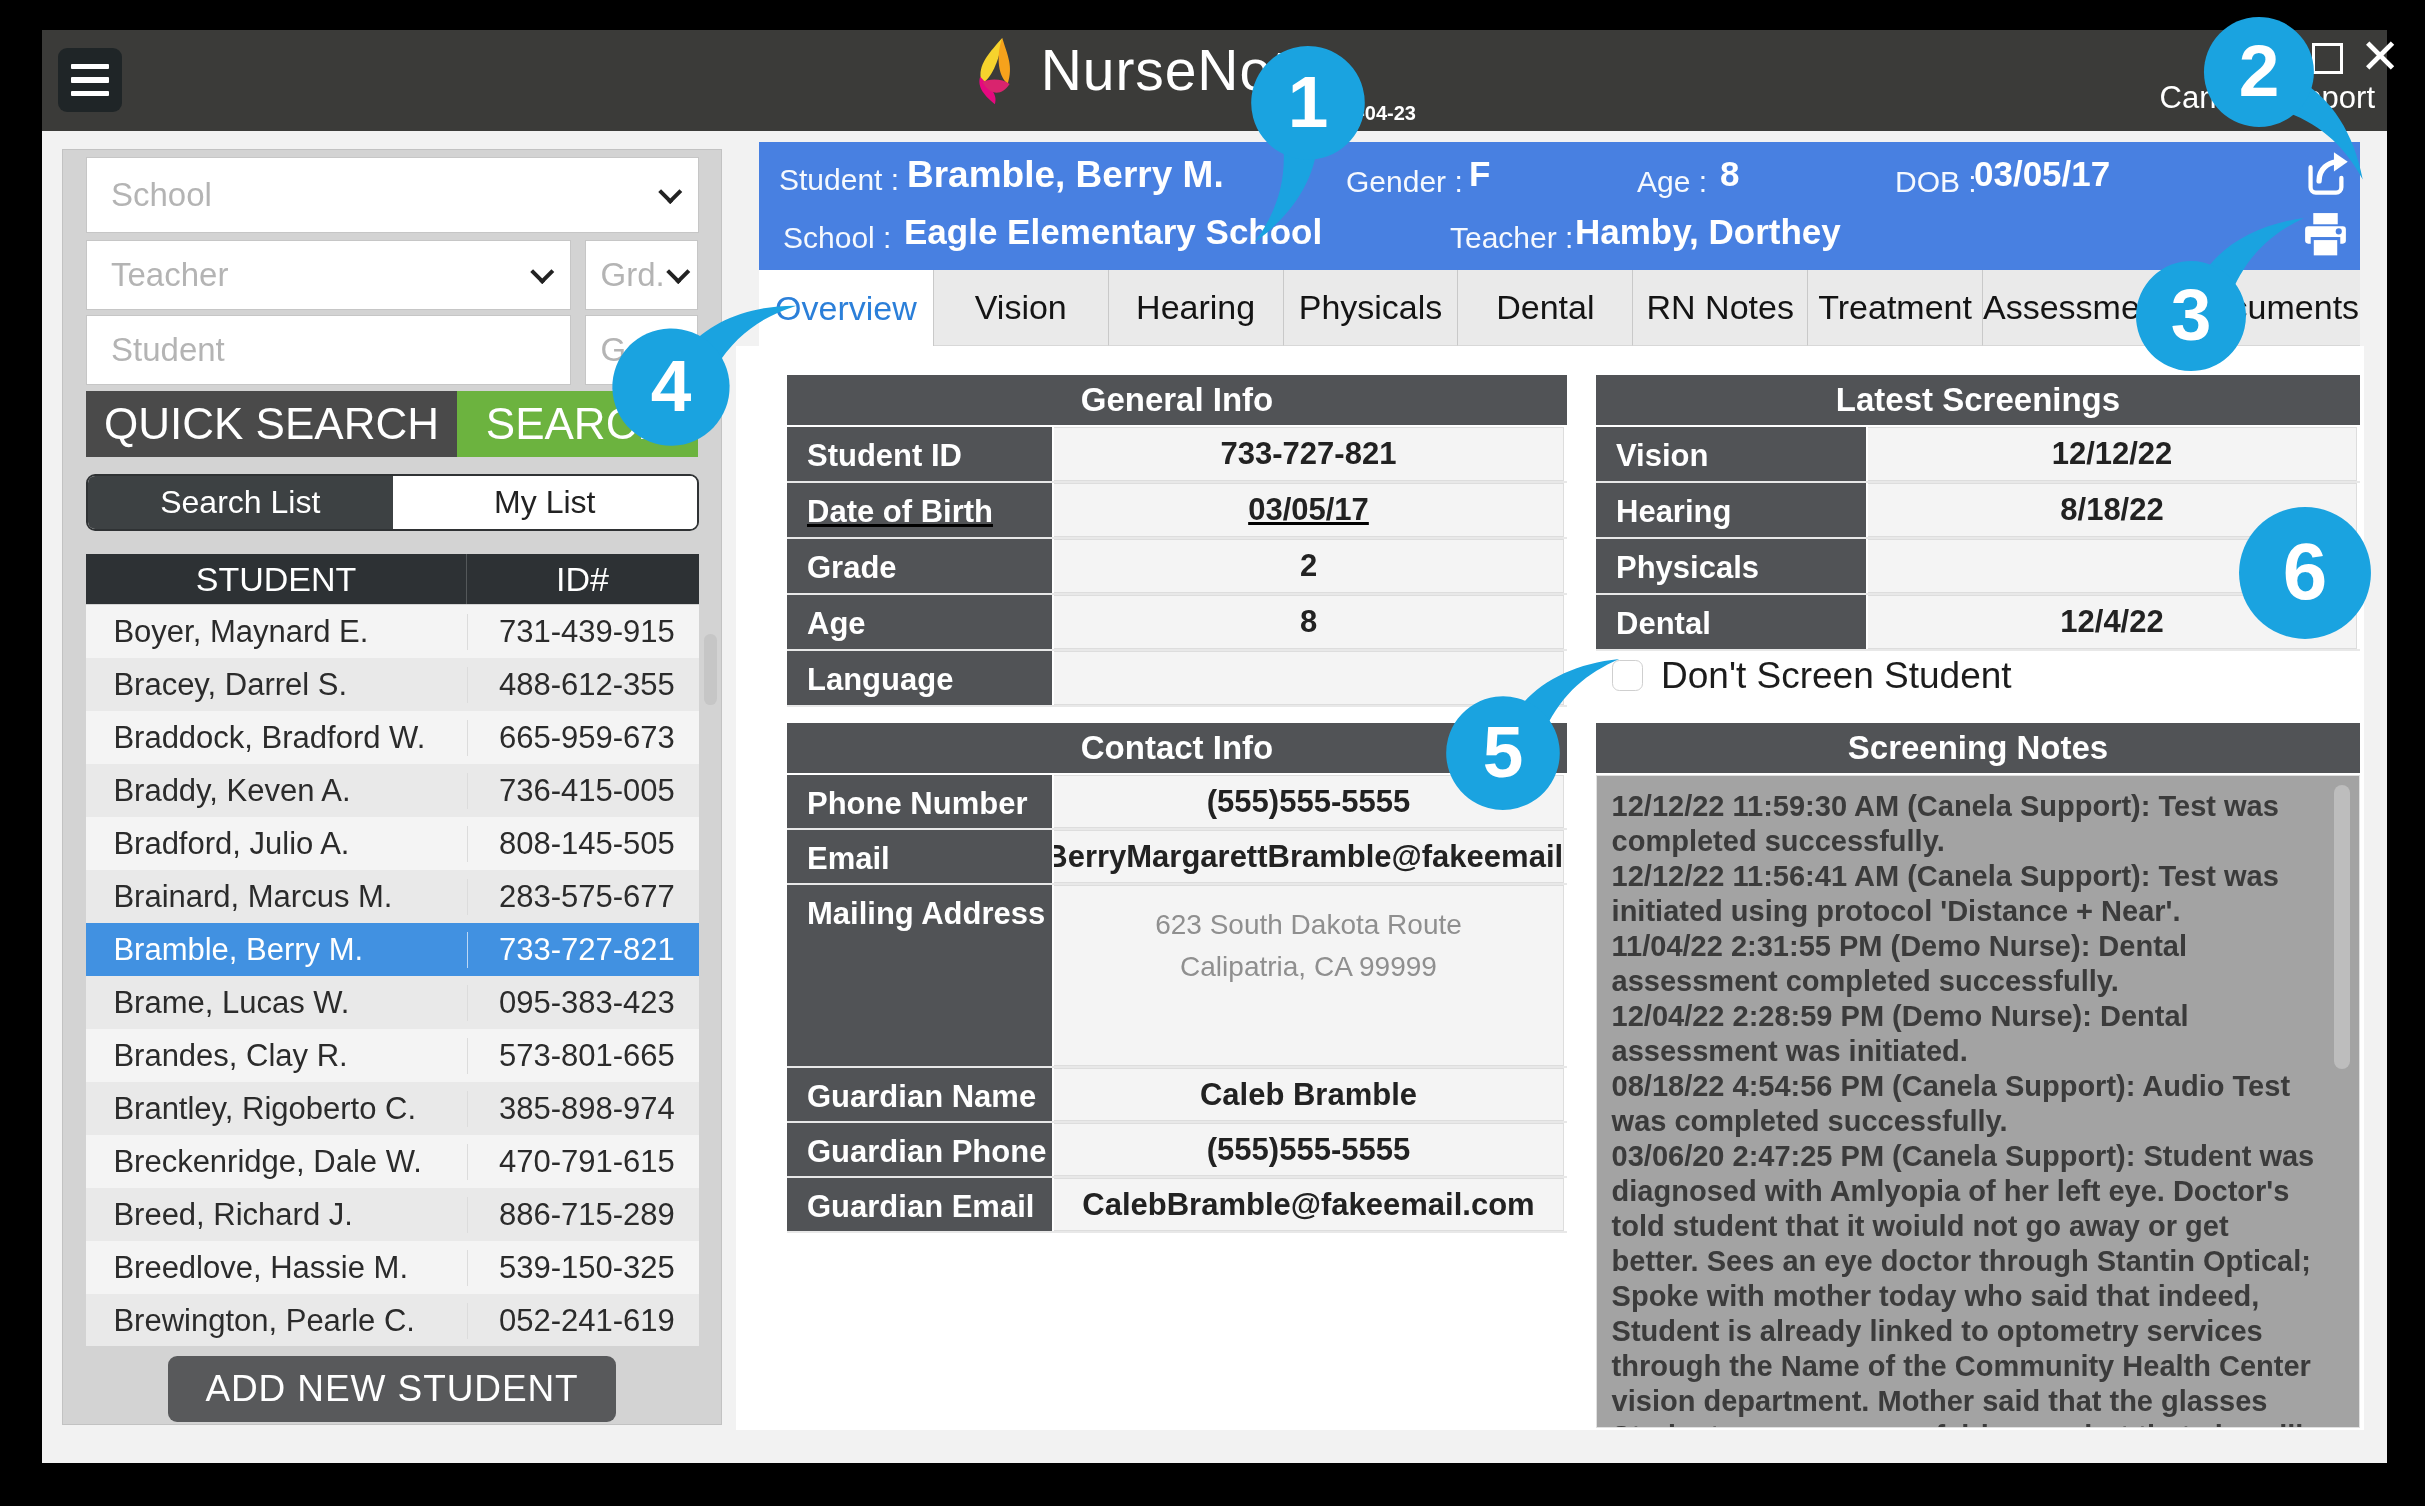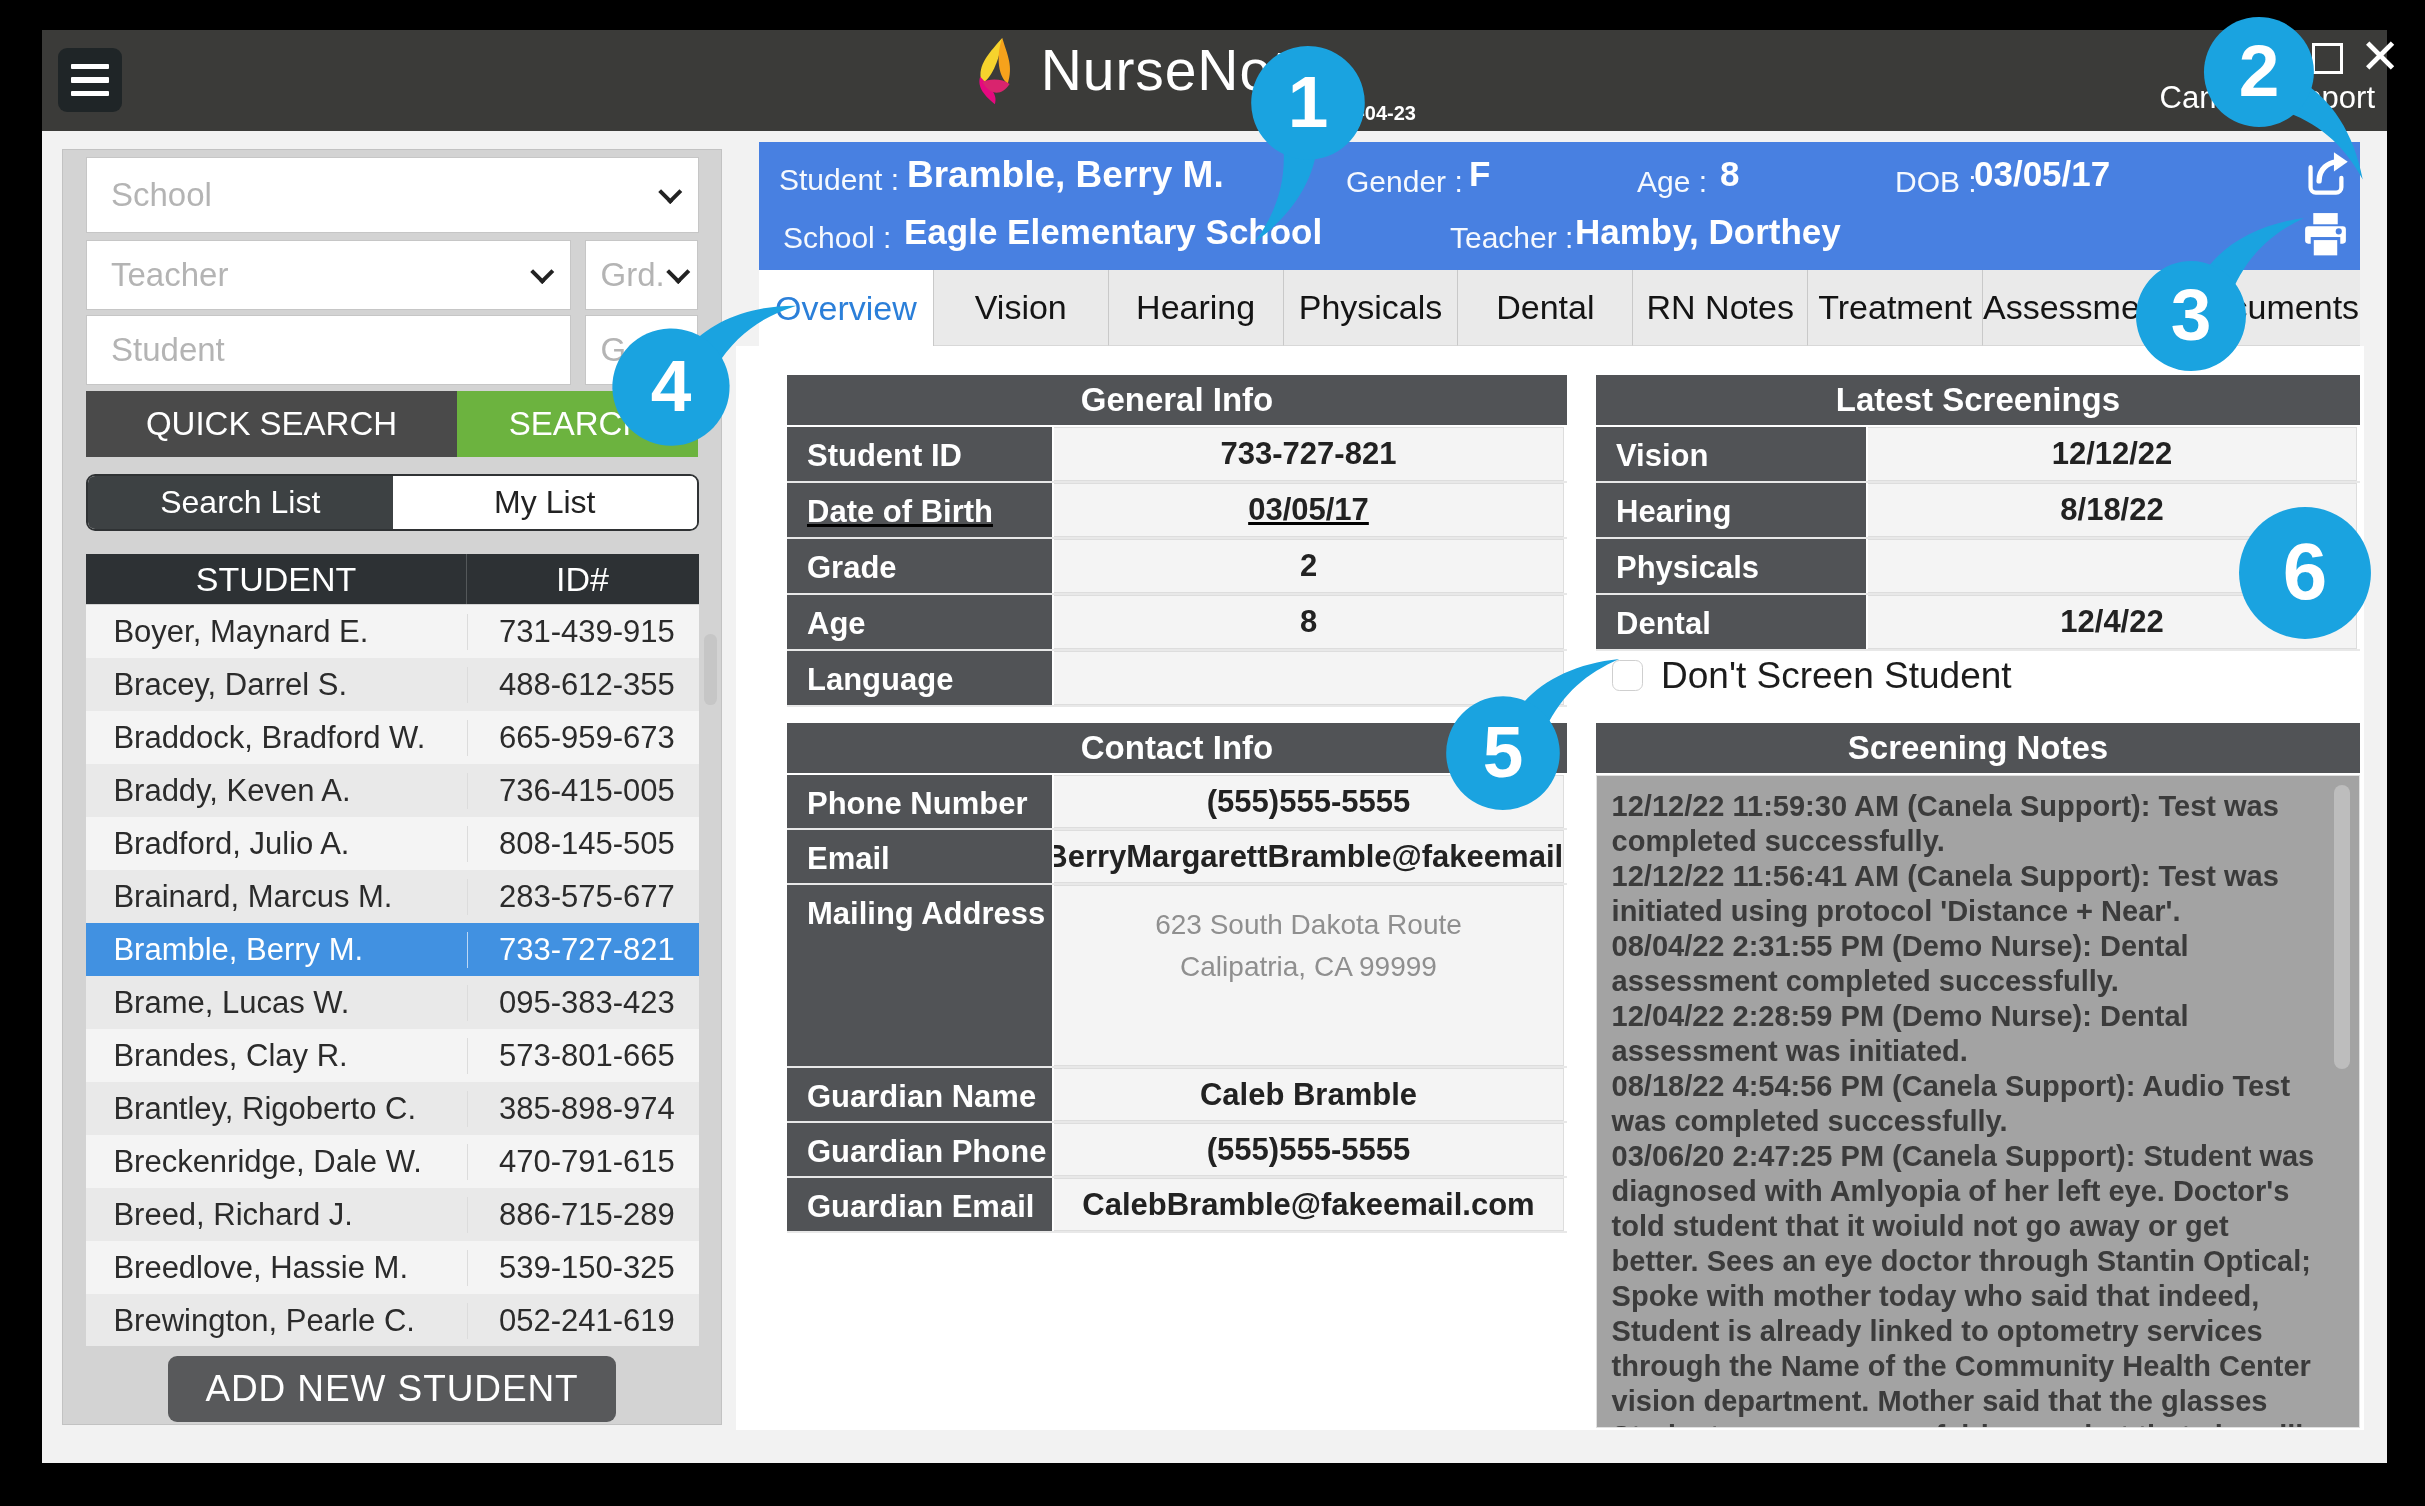--- a/index.html
+++ b/index.html
@@ -21,21 +21,21 @@
   #support-label { left:2049px; top:80px; width:326px; text-align:right; color:#fff; font-size:31px; }
 
   
   #sidebar { left:62px; top:149px; width:660px; height:1276px; background:#d3d3d3; border:0.9px solid #c2c2c2; }
   .field { position:absolute; background:#fff; border:1.8px solid #c6c6c6; color:#b4b4b4;
            font-size:33px; display:flex; align-items:center; padding-left:24px; }
   .chev { position:absolute; right:20px; top:50%; width:16.5px; height:16.5px;
           border-right:4.6px solid #222; border-bottom:4.6px solid #222;
           transform:translateY(-70%) rotate(45deg); }
   .side-btn { position:absolute; display:flex; align-items:center; justify-content:center;
-              color:#fff; font-size:33px; cursor:pointer; }
+              color:#fff; font-size:44px; cursor:pointer; }
   #list-tabs { left:86px; top:474px; width:613px; height:57px; border:2.7px solid #2f3234; border-radius:9.1px;
                display:flex; overflow:hidden; background:#fff; }
   #tab-search-list { width:50%; background:#3d4143; color:#fff; display:flex; align-items:center; justify-content:center; font-size:32px; cursor:pointer; }
   #tab-my-list { width:50%; background:#fff; color:#222; display:flex; align-items:center; justify-content:center; font-size:32px; cursor:pointer; }
   #list-header { left:86px; top:554px; width:613px; height:50px; background:#2d3134; display:flex; }
   #list-header div { color:#fff; font-size:34px; display:flex; align-items:center; justify-content:center; }
   #list-body { left:86px; top:605px; width:613px; height:741px; background:#fff; overflow:hidden; }
   .srow { height:53px; display:flex; font-size:31px; color:#2b2b2b; align-items:center; cursor:pointer; }
   .srow:nth-child(odd) { background:#f4f4f4; }
   .srow:nth-child(even) { background:#e9e9e9; }
@@ -334,21 +334,21 @@
 
 <input type="checkbox" class="abs" id="dont-screen-box" style="">
 <span class="abs" id="dont-screen-label">Don't Screen Student</span>
 
 <div class="info-table" style="left:1596px; top:723px; width:764px;">
   <div class="tbl-title">Screening Notes</div>
 </div>
 <div class="abs" id="notes-box">
   <p>12/12/22 11:59:30 AM (Canela Support): Test was completed successfully.</p>
   <p>12/12/22 11:56:41 AM (Canela Support): Test was initiated using protocol 'Distance + Near'.</p>
-  <p>08/04/22 2:31:55 PM (Demo Nurse): Dental assessment completed successfully.</p>
+  <p>11/04/22 2:31:55 PM (Demo Nurse): Dental assessment completed successfully.</p>
   <p>12/04/22 2:28:59 PM (Demo Nurse): Dental assessment was initiated.</p>
   <p>08/18/22 4:54:56 PM (Canela Support): Audio Test was completed successfully.</p>
   <p>03/06/20 2:47:25 PM (Canela Support): Student was diagnosed with Amlyopia of her left eye. Doctor's told student that it woiuld not go away or get better. Sees an eye doctor through Stantin Optical; Spoke with mother today who said that indeed, Student is already linked to optometry services through the Name of the Community Health Center vision department. Mother said that the glasses Student wears now are fairly new, but that she will have her rechecked at the 2 year mark when they are allowed to get her eyes rechecked through them again.</p>
 </div>
 <div class="abs" id="notes-scroll-thumb"></div>
 
 <div class="callout" id="callout-1" style="left:1198px; top:-7.3px;">
   <svg width="220" height="240" viewBox="0 0 240 262" style="transform:rotate(-15deg);">
     <path d="M82,158 C74,200 54,228 24,252 C72,234 106,202 118,166 Z" fill="#1aa3e0"></path>
     <circle cx="120" cy="120" r="62" fill="#1aa3e0"></circle>

